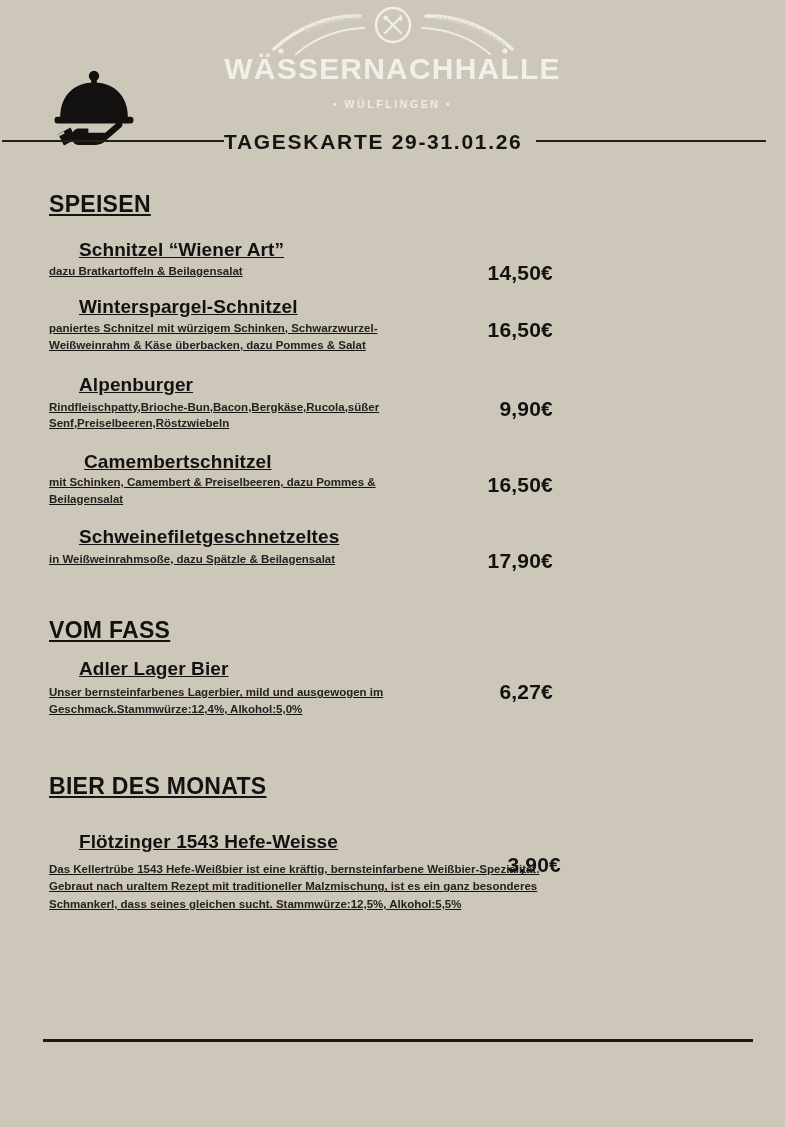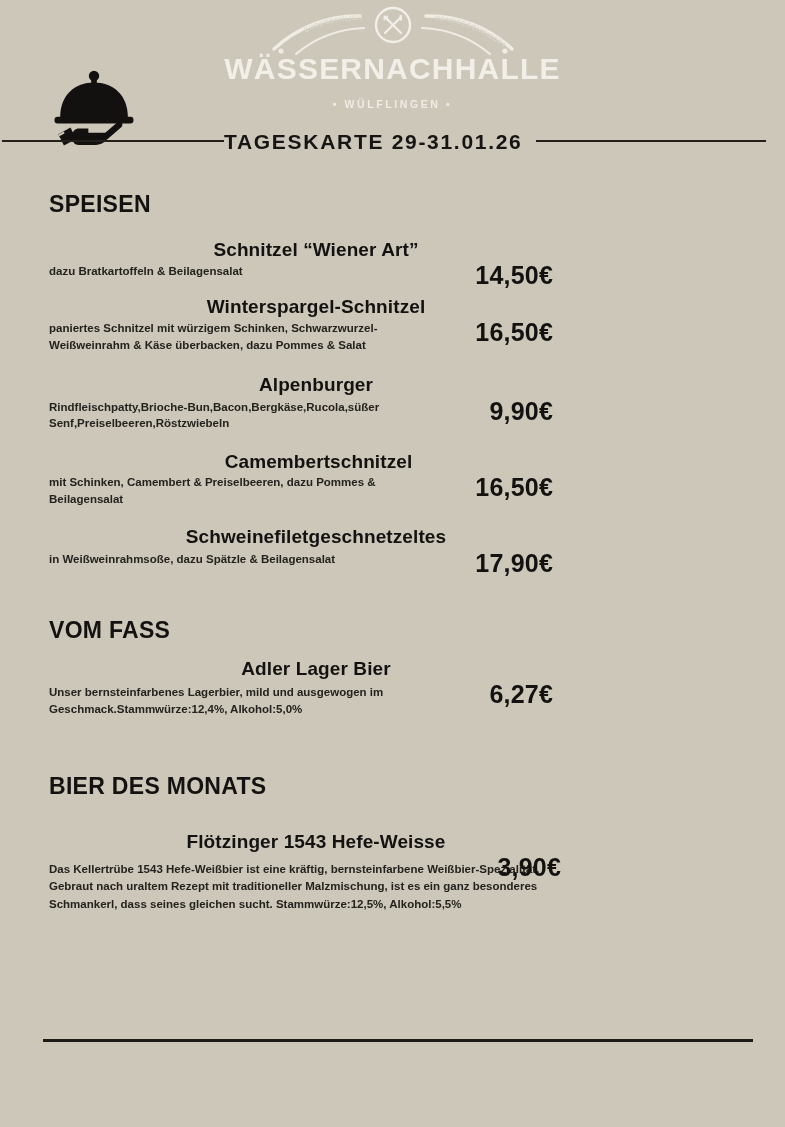--- a/index.html
+++ b/index.html
@@ -106,20 +106,21 @@
     background: #23201c;
     margin-left: 14px;
   }
 
   
   .content {
     position: absolute;
     left: 0;
     top: 180px;
     width: 785px;
+    text-decoration: underline;
   }
 
   .section {
     padding: 0 0 0 0;
   }
 
   .section-title {
     font-size: 23px;
     font-weight: 700;
     letter-spacing: 0.3px;
@@ -135,38 +136,38 @@
   }
 
   .item {
     padding: 0 0 0 49px;
     position: relative;
   }
 
   .item-head {
     display: flex;
     align-items: baseline;
-    justify-content: center;
+    justify-content: flex-start;
     padding-right: 232px;
     margin-left: 30px;
   }
 
   .item-name {
     font-size: 19px;
     font-weight: 700;
     color: #131210;
     letter-spacing: 0.1px;
     line-height: 1.22;
     white-space: nowrap;
   }
 
   .item-price {
     position: absolute;
     right: 232px;
-    font-size: 25px;
+    font-size: 21px;
     font-weight: 700;
     color: #131210;
     white-space: nowrap;
     letter-spacing: 0.2px;
   }
 
   .item-desc {
     font-size: 11.5px;
     font-weight: 700;
     color: #24221e;

